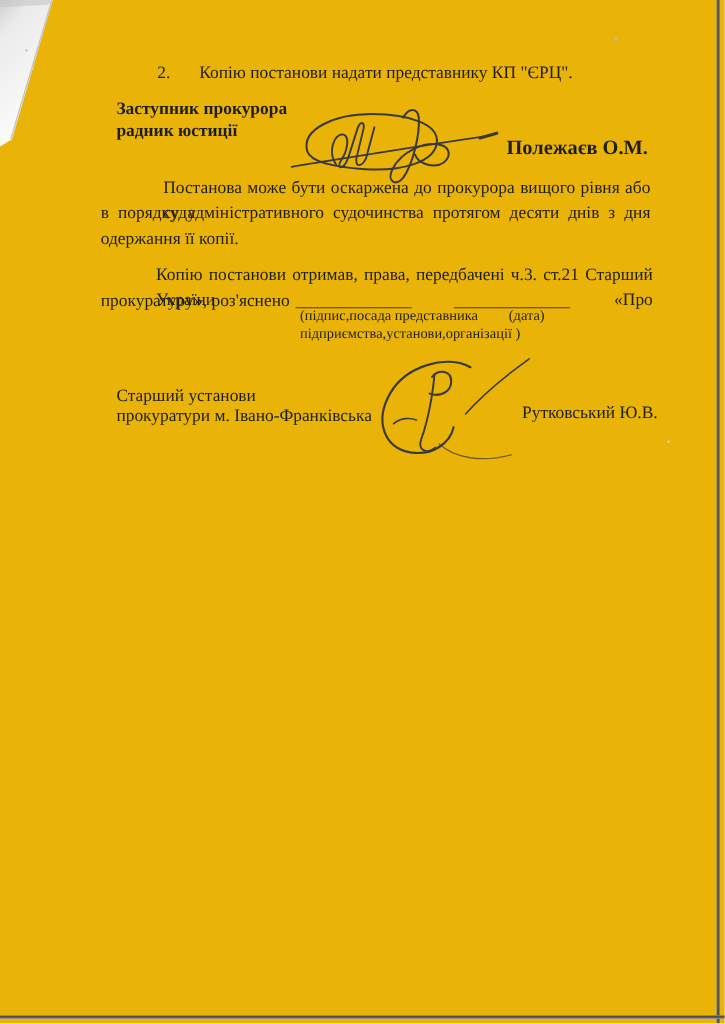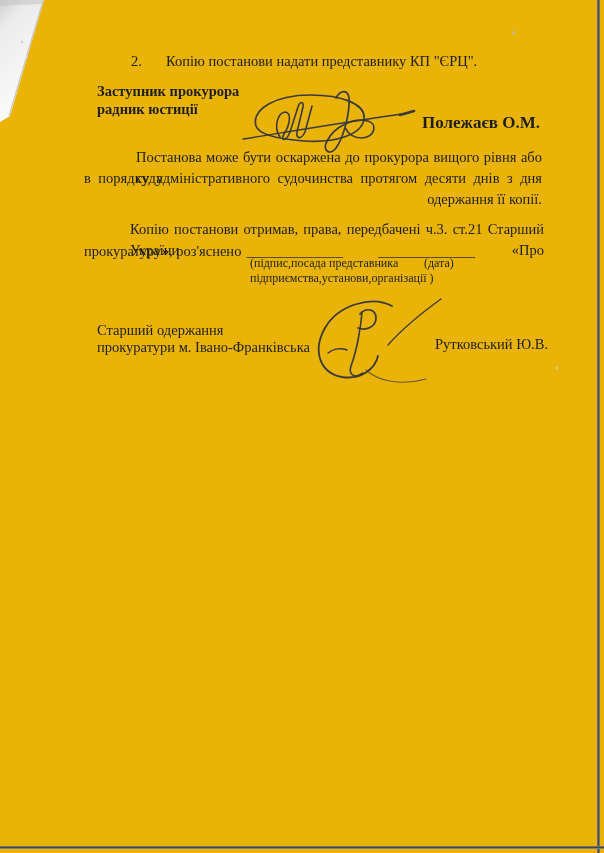--- a/index.html
+++ b/index.html
@@ -31,21 +31,21 @@
 
   
   .signatory1 { left: 97px; top: 82px; line-height: 18px; font-size: 14.5px; }
   .signatory2 { left: 97px; top: 322px; line-height: 17px; font-size: 14.5px; }
   .name1 { left: 422px; top: 112px; font-size: 17px; }
   .name2 { left: 435px; top: 334px; font-size: 14.5px; }
 
   
   .para { left: 84px; top: 147px; width: 458px; }
   .para .jline { text-align: justify; text-align-last: justify; height: 21px; }
-  .para .lline { text-align: right; height: 21px; }
+  .para .lline { text-align: left; height: 21px; }
   .indent1 { padding-left: 52px; }
 
   .receipt { left: 84px; top: 219px; width: 460px; }
   .receipt .jline { text-align: justify; text-align-last: justify; height: 22px; }
   .receipt .flowline { height: 22px; white-space: nowrap; }
   .indent2 { padding-left: 46px; }
   .blank { letter-spacing: 0.2px; color: #2a2a2a; }
   .blank1 { margin-left: 5px; }
   .blank2 { margin-left: 35px; }
 
@@ -126,21 +126,21 @@
     <div class="flowline">
       <span>прокуратуру», роз'яснено</span><span class="blank blank1">_____________</span><span class="blank blank2">_____________</span>
     </div>
   </div>
 
   <div class="abs caption cap-sign">(підпис,посада представника</div>
   <div class="abs caption cap-date">(дата)</div>
   <div class="abs caption cap-sign2">підприємства,установи,організації )</div>
 
   <div class="abs signatory2">
-    <div>Старший одержання</div>
+    <div>Старший установи</div>
     <div>прокуратури м. Івано-Франківська</div>
   </div>
 
   <svg class="abs sig" style="left:300px;top:290px;" width="150" height="100" viewBox="0 0 150 100">
     <path d="M 92,16 C 72,5 38,15 25,38 C 12,61 20,83 42,87 C 61,90 75,79 78,66" stroke-width="1.8"></path>
     <path d="M 60,24 C 66,17 76,19 76,28 C 76,37 66,41 58,38" stroke-width="1.7"></path>
     <path d="M 62,22 C 61,36 57,60 51,76 C 48,85 55,89 63,83" stroke-width="1.6"></path>
     <path d="M 141,9 C 123,22 103,38 88,55" stroke-width="1.3"></path>
     <path d="M 28,63 C 34,58 42,58 47,60" stroke-width="1.4"></path>
     <path d="M 66,80 C 78,91 100,96 126,89" stroke-width="1.1" opacity="0.7"></path>

